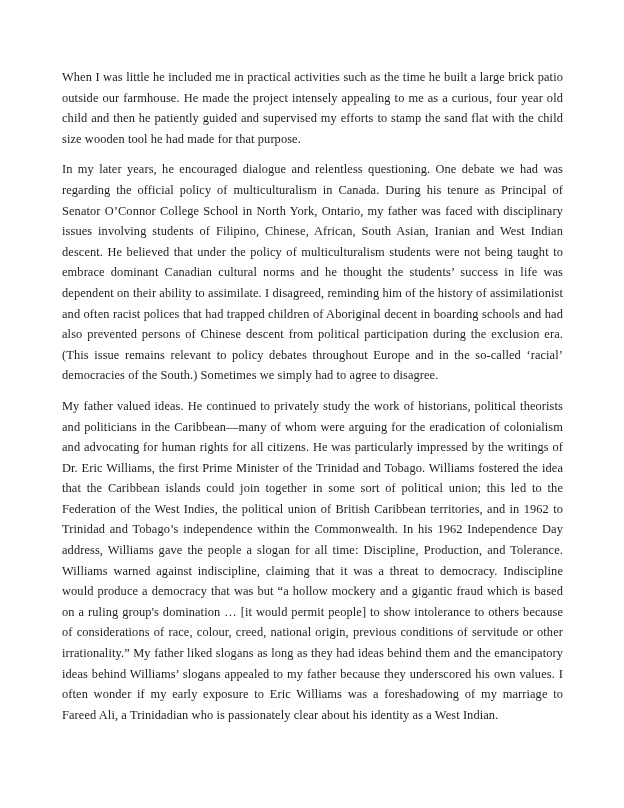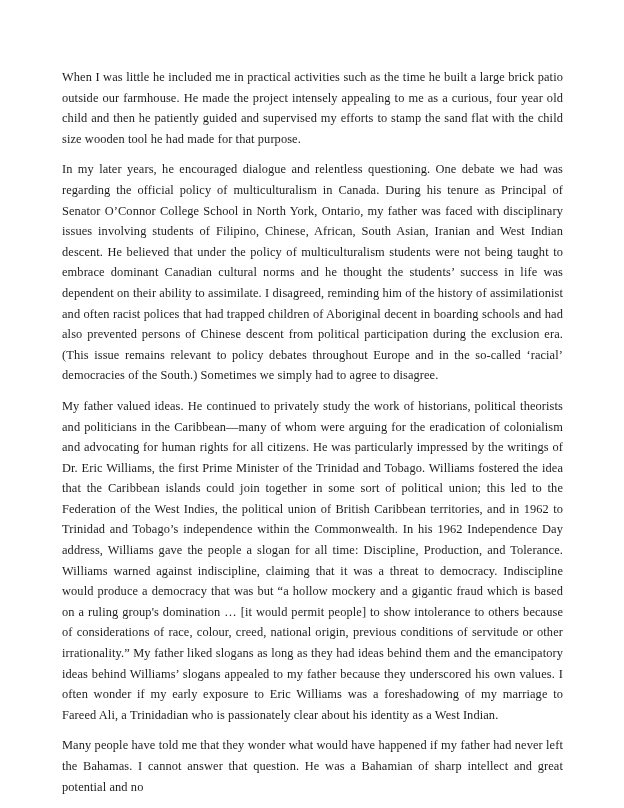--- a/index.html
+++ b/index.html
@@ -35,14 +35,13 @@
 </head>
 <body>
 
 <div class="page">
   <p class="para"><span class="run">When I was little he included me in practical activities such as the time he built a large brick patio outside our farmhouse. He made the project intensely appealing to me as a curious, four year old child and then he patiently guided and supervised my efforts to stamp the sand flat with the child size wooden tool he had made for that purpose.</span></p>
 
   <p class="para"><span class="run">In my later years, he encouraged dialogue and relentless questioning. One debate we had was regarding the official policy of multiculturalism in Canada. During his tenure as Principal of Senator O’Connor College School in North York, Ontario, my father was faced with disciplinary issues involving students of Filipino, Chinese, African, South Asian, Iranian and West Indian descent. He believed that under the policy of multiculturalism students were not being taught to embrace dominant Canadian cultural norms and he thought the students’ success in life was dependent on their ability to assimilate. I disagreed, reminding him of the history of assimilationist and often racist polices that had trapped children of Aboriginal decent in boarding schools and had also prevented persons of Chinese descent from political participation during the exclusion era. (This issue remains relevant to policy debates throughout Europe and in the so-called ‘racial’ democracies of the South.) Sometimes we simply had to agree to disagree.</span></p>
 
   <p class="para"><span class="run">My father valued </span><span class="run-italic">ideas</span><span class="run">. He continued to privately study the work of historians, political theorists and politicians in the Caribbean—many of whom were arguing for the eradication of colonialism and advocating for human rights for all citizens.  He was particularly impressed by the writings of Dr. Eric Williams, the first Prime Minister of the Trinidad and Tobago. Williams fostered the idea that the Caribbean islands could join together in some sort of political union; this led to the Federation of the West Indies, the political union of British Caribbean territories, and in 1962 to Trinidad and Tobago’s independence within the Commonwealth. In his 1962 Independence Day address, Williams gave the people a slogan for all time: </span><span class="run-italic">Discipline, Production, and Tolerance</span><span class="run">. Williams warned against </span><span class="run-italic">indiscipline</span><span class="run">, claiming that it was a threat to democracy. Indiscipline would produce a democracy that was but “a hollow mockery and a gigantic fraud which is based on a ruling group's domination … [it would permit people] to show intolerance to others because of considerations of race, colour, creed, national origin, previous conditions of servitude or other irrationality.”  My father liked slogans as long as they had </span><span class="run-italic">ideas</span><span class="run"> behind them and the emancipatory ideas behind Williams’ slogans appealed to my father because they underscored his own values. I often wonder if my early exposure to Eric Williams was a foreshadowing of my marriage to Fareed Ali, a Trinidadian who is passionately clear about his identity as a West Indian.</span></p>
 
-  <p class="para"><span class="run">Many people have told me that they wonder what would have happened if my father had never left the Bahamas.  I cannot answer that question. He was a Bahamian of sharp intellect and great potential and no</span></p>
 </div>
 
 </body></html>

